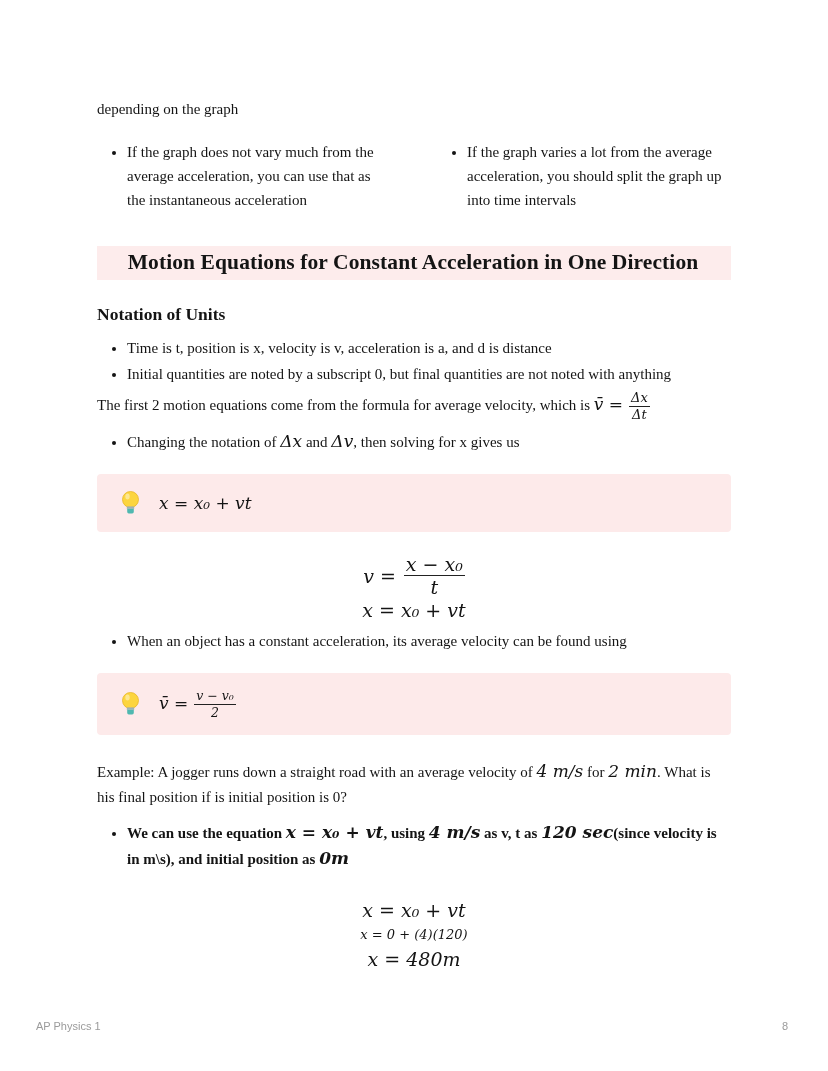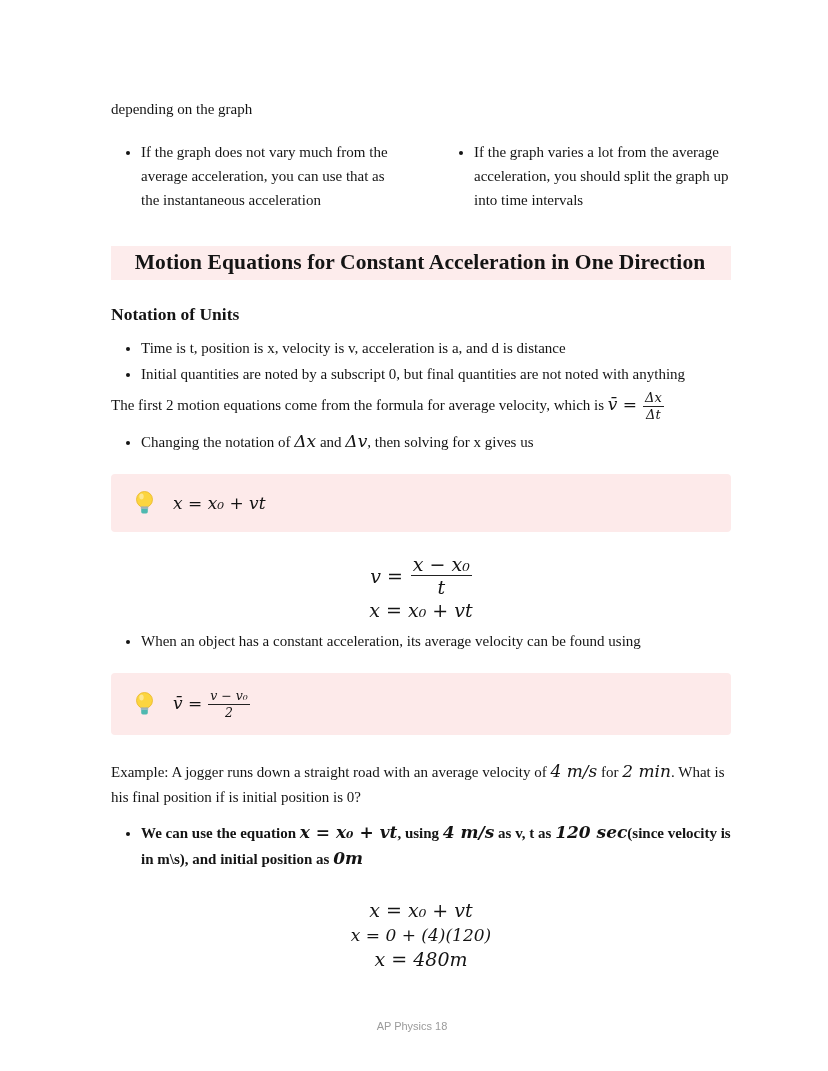--- a/index.html
+++ b/index.html
@@ -7,21 +7,21 @@
     position: relative;
     width: 828px;
     height: 1071px;
     background: #ffffff;
     font-family: "Liberation Serif", serif;
     color: #141414;
     overflow: hidden;
   }
   .content {
     position: absolute;
-    left: 111px;
+    left: 97px;
     right: 97px;
     top: 0;
   }
   .body-text { font-size: 15px; line-height: 24px; margin: 0; }
   .intro { margin-top: 97px; }
 
   
   .twocol { display: flex; gap: 46px; margin-top: 19px; }
   .twocol ul { flex: 1; margin: 0; padding: 0 0 0 30px; }
   .twocol li { font-size: 15px; line-height: 24px; }
@@ -95,21 +95,21 @@
 
   .bulb { display: inline-flex; flex: 0 0 auto; }
 
   
   .footer {
     position: absolute;
     left: 36px;
     right: 40px;
     top: 1020px;
     display: flex;
-    justify-content: center;
+    justify-content: space-between;
     font-family: "Liberation Sans", sans-serif;
     font-size: 11px;
     color: #9b9b9b;
   }
 </style>
 </head>
 <body>
 
 <div class="page">
   <div class="content">
@@ -180,21 +180,21 @@
     </div>
 
     <p class="body-text example-para"><span>Example: A jogger runs down a straight road with an average velocity of </span><span class="m">4 m/s</span><span> for </span><span class="m">2 min</span><span>. What is his final position if is initial position is 0?</span></p>
 
     <ul class="solution-list">
       <li><span>We can use the equation </span><span class="m">x = x₀ + vt</span><span>, using </span><span class="m">4 m/s</span><span> as v, t as </span><span class="m">120 sec</span><span>(since velocity is in m\s), and initial position as </span><span class="m">0m</span></li>
     </ul>
 
     <div class="eqblock2">
       <div class="eqline m" style="font-size:19px">x = x₀ + vt</div>
-      <div class="eqline m" style="font-size:17px">x = 0 + (4)(120)</div>
+      <div class="eqline m" style="font-size:13px">x = 0 + (4)(120)</div>
       <div class="eqline m" style="font-size:19px">x = 480m</div>
     </div>
 
   </div>
 
   <div class="footer">
     <span>AP Physics 1</span>
     <span>8</span>
   </div>
 </div>

